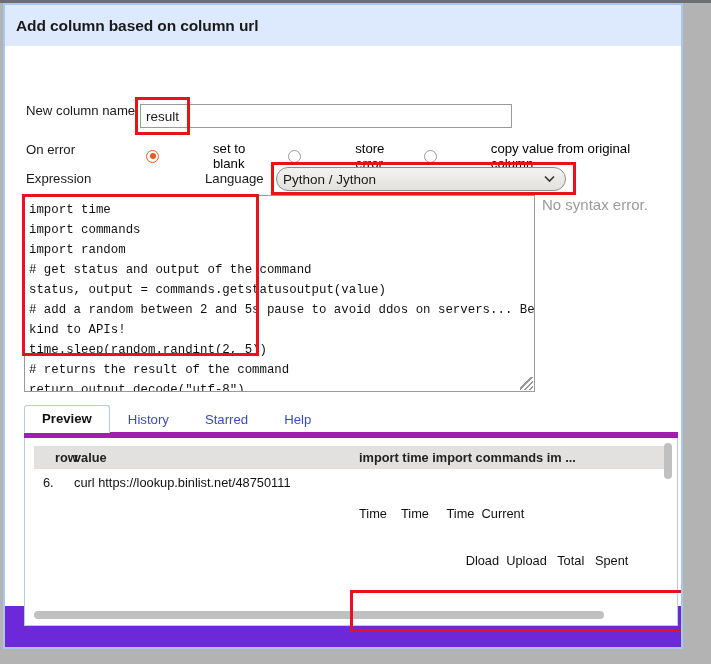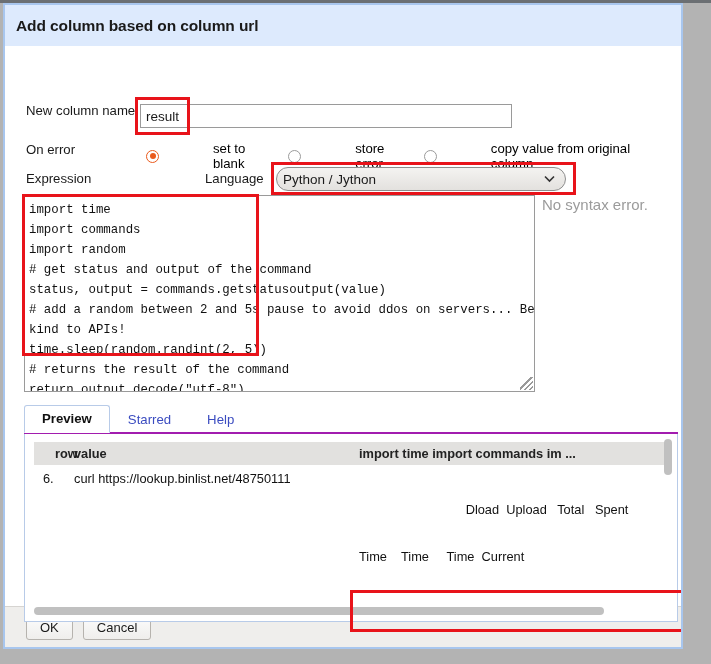--- a/index.html
+++ b/index.html
@@ -197,21 +197,21 @@
   .tabs-wrap {
     position: absolute;
     left: 19px; top: 358px;
     width: 654px;
     height: 216px;
   }
   .tabstrip {
     display: flex;
     align-items: flex-end;
     height: 28px;
-    border-bottom: 2px solid #a21caf;
+    border-bottom: 6px solid #a21caf;
     position: relative;
     z-index: 2;
   }
   .tab {
     font-size: 13.2px;
     color: #3b4cc0;
     padding: 5px 17px 6px 17px;
     cursor: pointer;
     box-sizing: border-box;
     border: 1px solid transparent;
@@ -371,38 +371,39 @@
 time.sleep(random.randint(2, 5))
 # returns the result of the command
 return output.decode("utf-8")</pre>
         <div class="resize-grip"></div>
       </div>
       <div class="syntax-msg">No syntax error.</div>
 
       <div class="tabs-wrap">
         <div class="tabstrip">
           <div class="tab active">Preview</div>
+          <div class="tab">History</div>
           <div class="tab">Starred</div>
           <div class="tab">Help</div>
         </div>
 
         <div class="preview-panel">
           <div class="preview-inner">
             <div class="pv-table">
               <div class="pv-head">
                 <div class="pv-c-row">row</div>
                 <div class="pv-c-val">value</div>
                 <div class="pv-c-out">import time import commands im ...</div>
               </div>
               <div class="pv-body">
                 <div class="pv-rownum">6.</div>
                 <div class="pv-value">curl https://lookup.binlist.net/48750111</div>
                 <div class="pv-out">
+                  <div>Time    Time     Time  Current</div>
                   <div>                              Dload  Upload   Total   Spent</div>
-                  <div>Time    Time     Time  Current</div>
                   
                   
                   
                   
                   
                   
                   
                 </div>
               </div>
             </div>
@@ -416,19 +417,15 @@
         </div>
       </div>
 
       <div class="annot a-name"></div>
       <div class="annot a-lang"></div>
       <div class="annot a-code"></div>
       <div class="annot a-json"></div>
 
     </div>
 
-    <div class="dialog-footer">
-      <button class="btn">OK</button>
-      <button class="btn">Cancel</button>
-    </div>
 
   </div>
 </div>
 
 </body></html>

